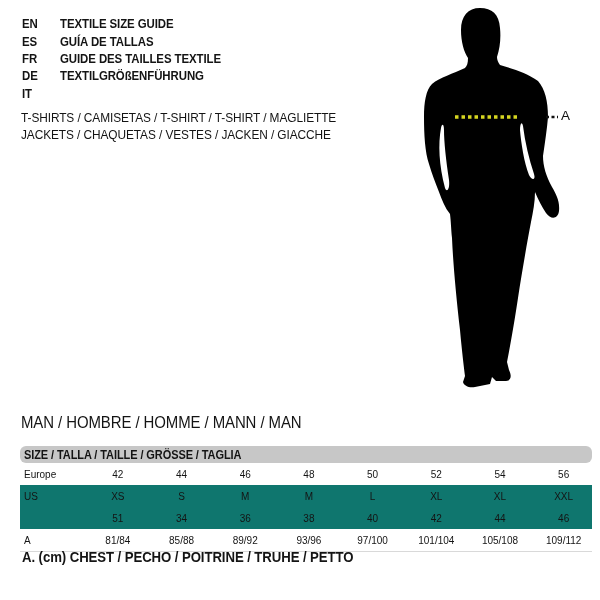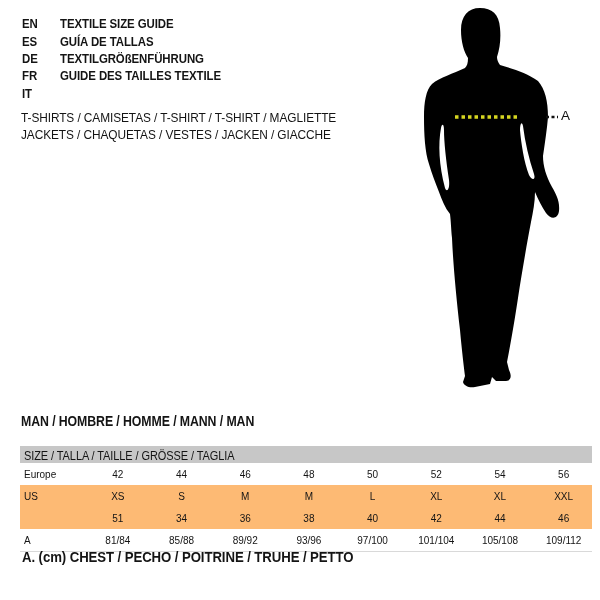--- a/index.html
+++ b/index.html
@@ -17,52 +17,52 @@
 
   
   .categories{position:absolute;left:21px;top:109px;font-weight:normal;font-size:13.5px;line-height:17px;}
 
   
   .figure{position:absolute;left:395px;top:0;width:205px;height:400px;}
   .figure svg{position:absolute;left:0;top:0;}
   .a-label{position:absolute;left:166px;top:108px;font-size:13.5px;font-weight:400;color:#111;}
 
   
-  .section-title{position:absolute;left:21px;top:413px;font-weight:bold;font-size:14px;}
+  .section-title{position:absolute;left:21px;top:413px;font-weight:normal;font-size:17px;}
 
   
   .size-table{position:absolute;left:20px;top:446px;width:572px;border-bottom:1px solid #d9d9d9;}
-  .thead{height:17px;background:#c7c7c7;display:flex;align-items:flex-end;padding-left:4px;font-size:12.5px;font-weight:400;}
+  .thead{height:17px;background:#c7c7c7;display:flex;align-items:center;padding-left:4px;font-size:12.5px;font-weight:700;border-radius:6px;}
   .trow{display:flex;height:22px;align-items:center;font-size:10px;font-weight:400;}
-  .trow.band{background:#fdba74;}
+  .trow.band{background:#0f766e;}
   .tlabel{flex:0 0 62px;padding-left:4px;text-align:left;}
   .tcell{flex:0 0 63.7px;text-align:center;}
 
   
   .footnote{position:absolute;left:22px;top:548px;font-weight:bold;font-size:15px;}
 </style>
 </head>
 <body>
 
 <div class="lang-list">
   <div class="lang-row">
     <span class="lang-code"><span class="cond">EN</span></span>
     <span class="lang-title"><span class="cond">TEXTILE SIZE GUIDE</span></span>
   </div>
   <div class="lang-row">
     <span class="lang-code"><span class="cond">ES</span></span>
     <span class="lang-title"><span class="cond">GUÍA DE TALLAS</span></span>
   </div>
   <div class="lang-row">
+    <span class="lang-code"><span class="cond">FR</span></span>
+    <span class="lang-title"><span class="cond">GUIDE DES TAILLES TEXTILE</span></span>
+  </div>
+  <div class="lang-row">
     <span class="lang-code"><span class="cond">DE</span></span>
     <span class="lang-title"><span class="cond">TEXTILGRÖßENFÜHRUNG</span></span>
-  </div>
-  <div class="lang-row">
-    <span class="lang-code"><span class="cond">FR</span></span>
-    <span class="lang-title"><span class="cond">GUIDE DES TAILLES TEXTILE</span></span>
   </div>
   <div class="lang-row">
     <span class="lang-code"><span class="cond">IT</span></span>
   </div>
 </div>
 
 <div class="categories">
   <div><span class="cond">T-SHIRTS / CAMISETAS / T-SHIRT / T-SHIRT / MAGLIETTE</span></div>
   <div><span class="cond">JACKETS / CHAQUETAS / VESTES / JACKEN / GIACCHE</span></div>
 </div>

